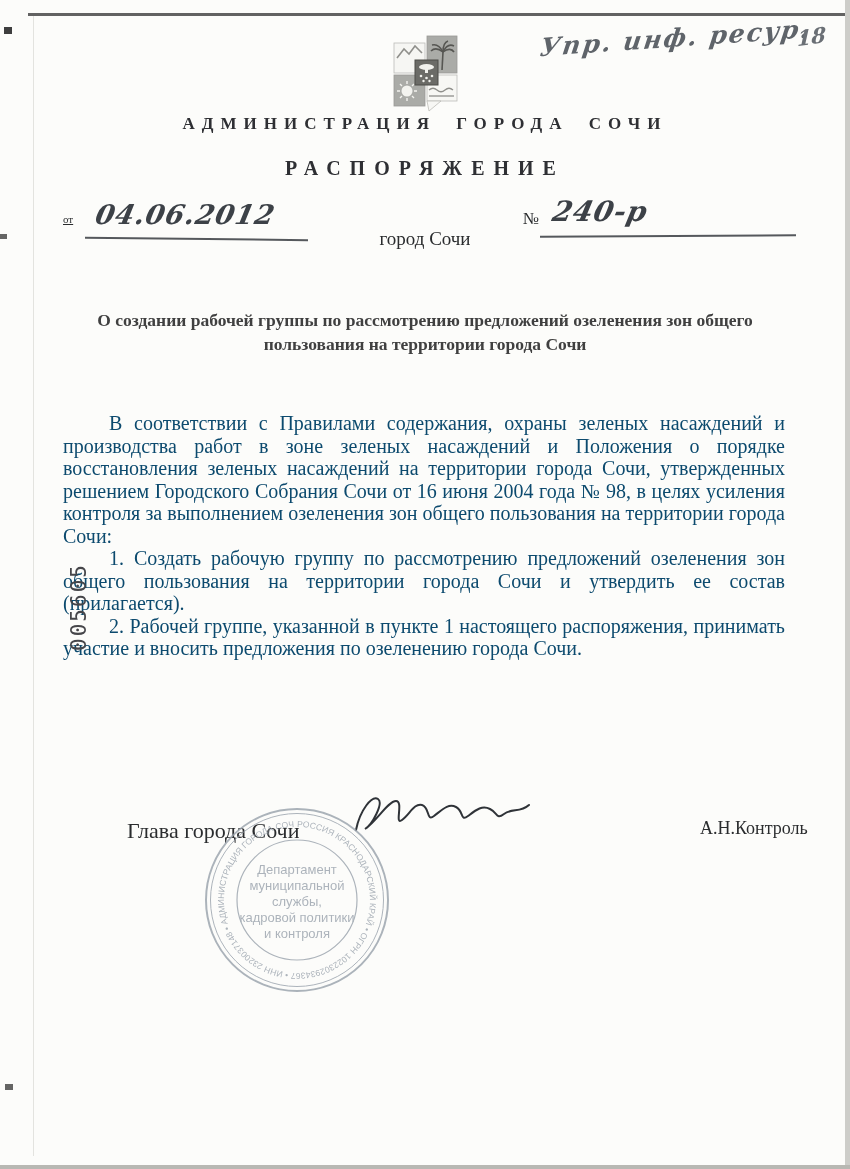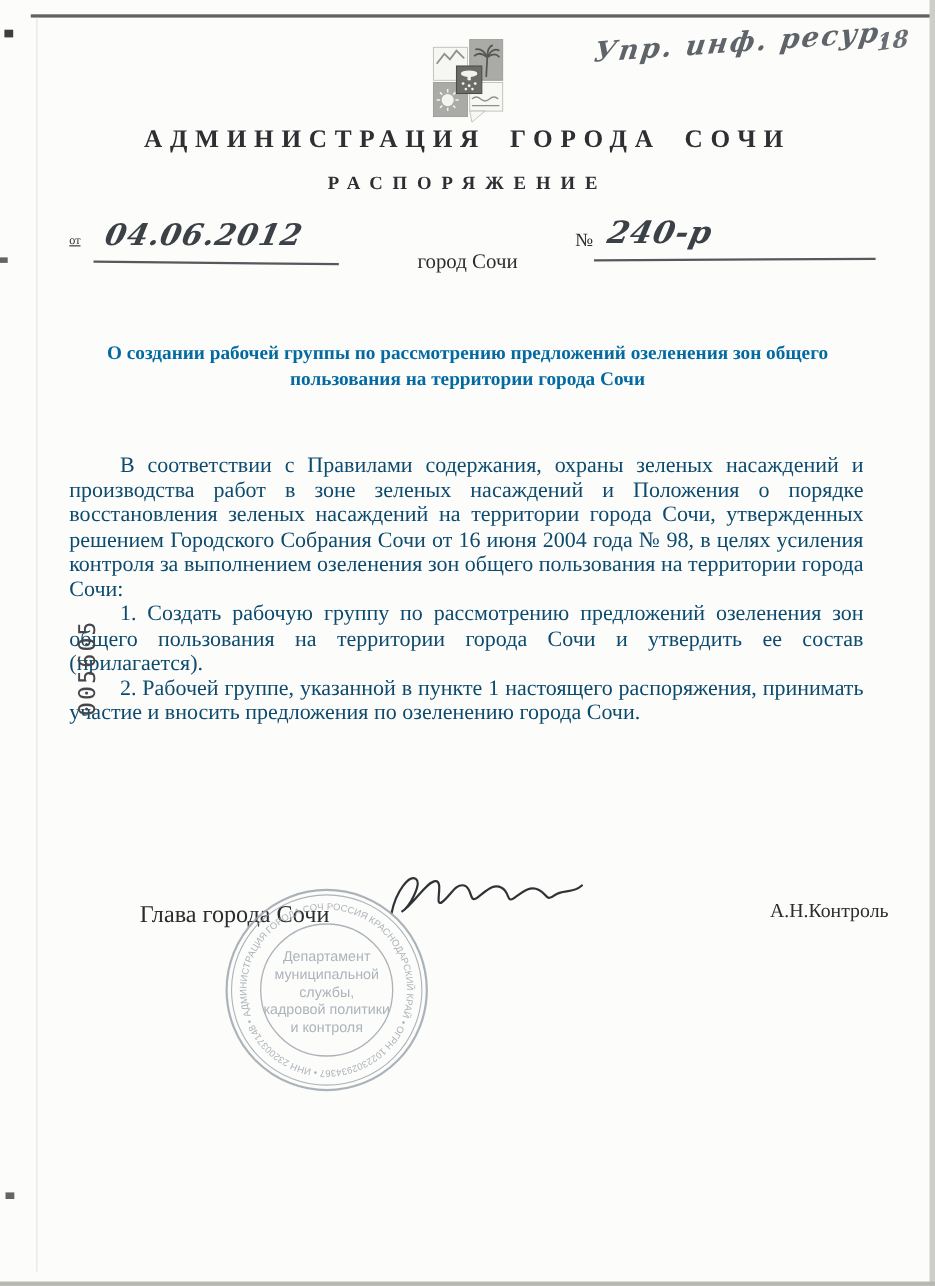--- a/index.html
+++ b/index.html
@@ -36,41 +36,41 @@
   }
   .corner-number{
     position:absolute;left:797px;top:24px;
     font-size:21px;color:#6a6f75;
     transform:rotate(-8deg) skewX(-10deg);
   }
   .emblem{position:absolute;left:392px;top:34px;}
 
   .org-name{
     position:absolute;left:0;top:114px;width:850px;
-    text-align:center;font-weight:bold;font-size:23px;
+    text-align:center;font-weight:bold;font-size:17px;
     letter-spacing:7px;word-spacing:9px;color:#2e2f33;
   }
   .doc-type{
     position:absolute;left:0;top:157px;width:850px;
-    text-align:center;font-weight:bold;font-size:17px;
+    text-align:center;font-weight:bold;font-size:20px;
     letter-spacing:9px;color:#2e2f33;
   }
 
   .meta-date-label{position:absolute;left:63px;top:213px;font-size:11px;text-decoration:underline;}
   .meta-date-value{position:absolute;left:96px;top:199px;font-size:27px;letter-spacing:1px;transform:skewX(-12deg);}
   .meta-date-line{position:absolute;left:85px;top:238px;width:223px;height:2px;background:#55585c;transform:rotate(.6deg);}
   .meta-num-label{position:absolute;left:523px;top:209px;font-size:17px;}
   .meta-num-value{position:absolute;left:553px;top:195px;font-size:28px;letter-spacing:1px;transform:skewX(-12deg);}
   .meta-num-line{position:absolute;left:540px;top:235px;width:256px;height:2px;background:#55585c;transform:rotate(-.3deg);}
   .meta-place{position:absolute;left:0;top:228px;width:850px;text-align:center;font-size:19px;}
 
   .doc-title{
     position:absolute;left:65px;top:308px;width:720px;
     text-align:center;font-weight:bold;font-size:17.5px;line-height:24px;
-    color:#0369a1;
+    color:#404040;
   }
 
   .doc-body{
     position:absolute;left:63px;top:412px;width:722px;
     font-size:20px;line-height:22.5px;text-align:justify;
     color:#0c4a6e;
   }
   .doc-body p{margin:0;text-indent:46px;}
 
   .reg-number{

